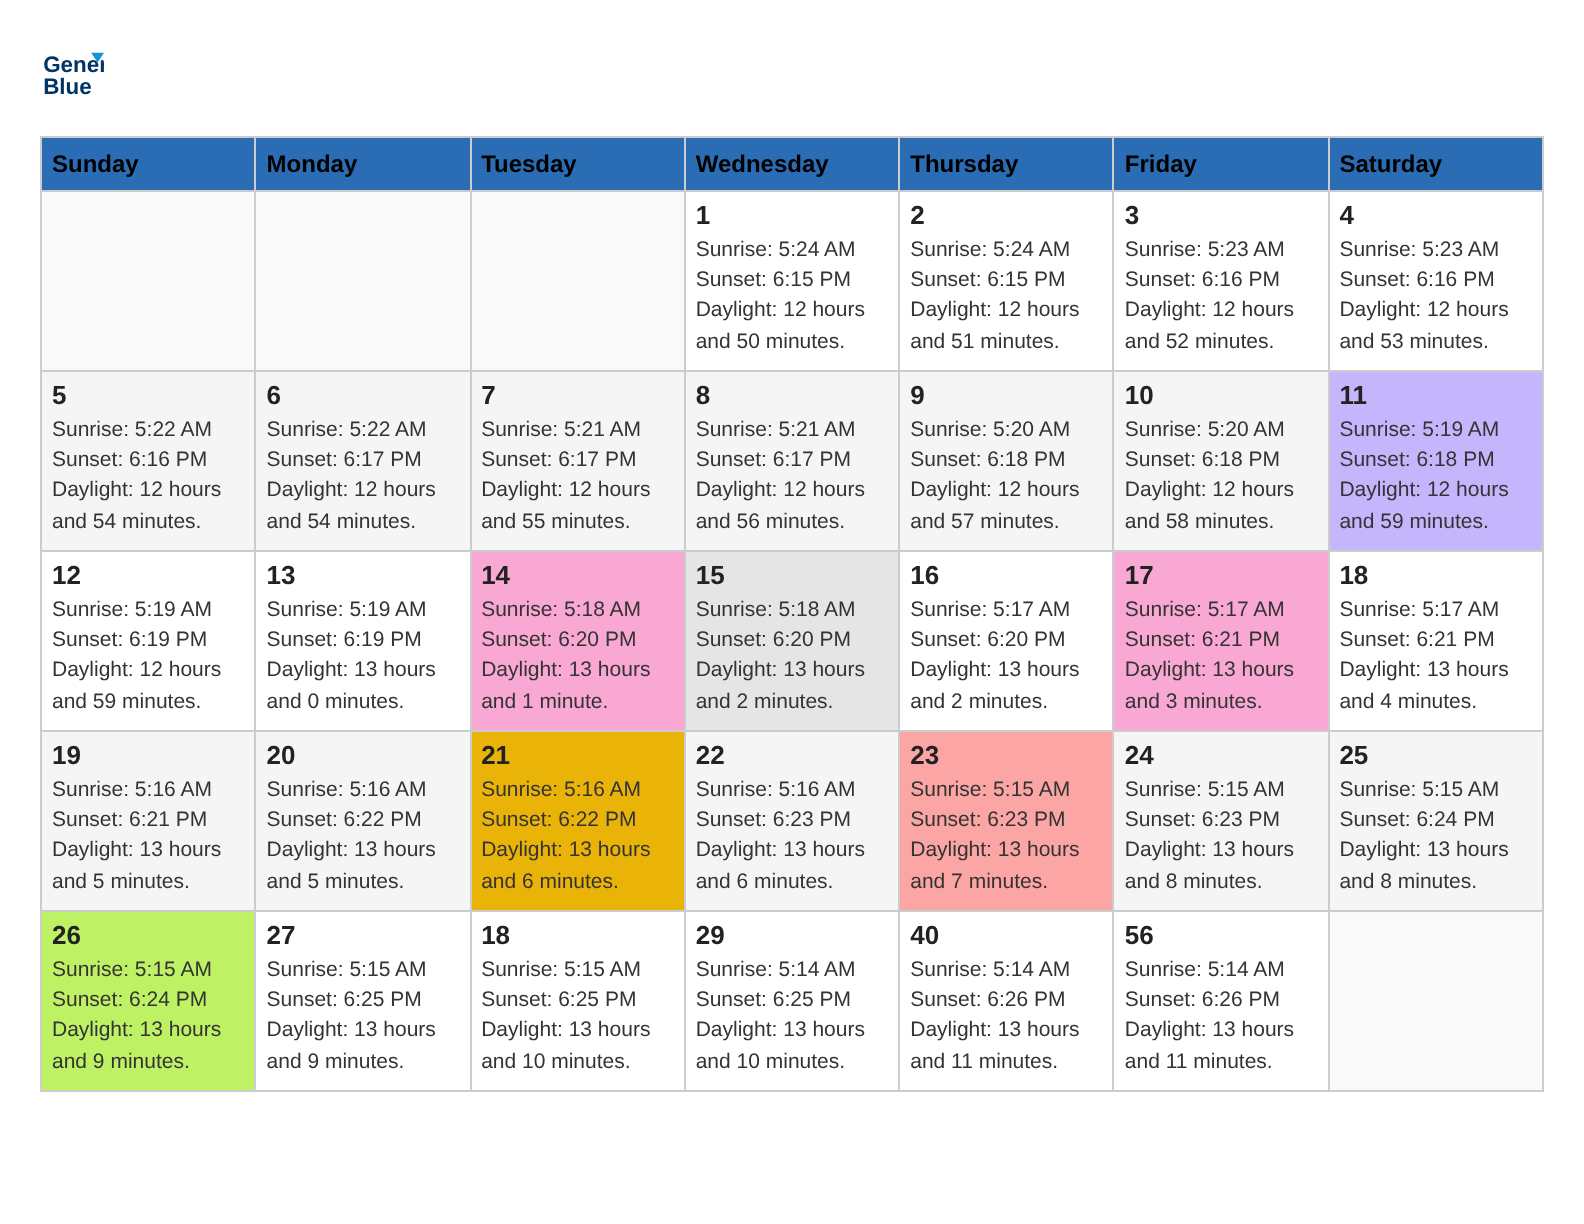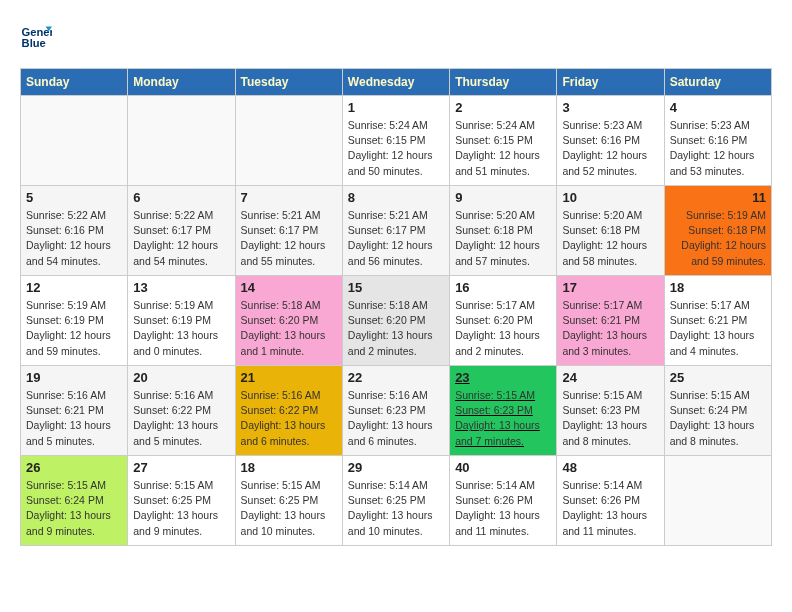--- a/index.html
+++ b/index.html
@@ -37,21 +37,21 @@
       font-size: 14px;
       color: #555;
     }
     table {
       width: 100%;
       border-collapse: collapse;
       font-size: 11px;
     }
     thead th {
       background-color: #2a6db5;
-      color: #fef9c3;
+      color: #000000;
       text-align: left;
       padding: 6px 5px;
       font-size: 12px;
       font-weight: bold;
       border: 1px solid #ccc;
     }
     td {
       border: 1px solid #ccc;
       vertical-align: top;
       padding: 4px 5px;
@@ -150,21 +150,21 @@
           <div class="day-info">Sunrise: 5:21 AM<br>Sunset: 6:17 PM<br>Daylight: 12 hours and 56 minutes.</div>
         </td>
         <td style="background: rgb(245, 245, 245);">
           <div class="day-num">9</div>
           <div class="day-info">Sunrise: 5:20 AM<br>Sunset: 6:18 PM<br>Daylight: 12 hours and 57 minutes.</div>
         </td>
         <td style="background: rgb(245, 245, 245);">
           <div class="day-num">10</div>
           <div class="day-info">Sunrise: 5:20 AM<br>Sunset: 6:18 PM<br>Daylight: 12 hours and 58 minutes.</div>
         </td>
-        <td style="background: #f97316; text-align: right;">
+        <td style="background: #c4b5fd;">
           <div class="day-num">11</div>
           <div class="day-info">Sunrise: 5:19 AM<br>Sunset: 6:18 PM<br>Daylight: 12 hours and 59 minutes.</div>
         </td>
       </tr>
       <tr>
         <td style="background: rgb(255, 255, 255);">
           <div class="day-num">12</div>
           <div class="day-info">Sunrise: 5:19 AM<br>Sunset: 6:19 PM<br>Daylight: 12 hours and 59 minutes.</div>
         </td>
         <td style="background: rgb(255, 255, 255);">
@@ -202,21 +202,21 @@
           <div class="day-info">Sunrise: 5:16 AM<br>Sunset: 6:22 PM<br>Daylight: 13 hours and 5 minutes.</div>
         </td>
         <td style="background: #eab308; margin-top: 32px;">
           <div class="day-num">21</div>
           <div class="day-info">Sunrise: 5:16 AM<br>Sunset: 6:22 PM<br>Daylight: 13 hours and 6 minutes.</div>
         </td>
         <td style="background: rgb(245, 245, 245);">
           <div class="day-num">22</div>
           <div class="day-info">Sunrise: 5:16 AM<br>Sunset: 6:23 PM<br>Daylight: 13 hours and 6 minutes.</div>
         </td>
-        <td style="background: #22c55e; text-decoration: underline;">
+        <td style="background: #fca5a5;">
           <div class="day-num">23</div>
           <div class="day-info">Sunrise: 5:15 AM<br>Sunset: 6:23 PM<br>Daylight: 13 hours and 7 minutes.</div>
         </td>
         <td style="background: rgb(245, 245, 245);">
           <div class="day-num">24</div>
           <div class="day-info">Sunrise: 5:15 AM<br>Sunset: 6:23 PM<br>Daylight: 13 hours and 8 minutes.</div>
         </td>
         <td style="background: rgb(245, 245, 245);">
           <div class="day-num">25</div>
           <div class="day-info">Sunrise: 5:15 AM<br>Sunset: 6:24 PM<br>Daylight: 13 hours and 8 minutes.</div>
@@ -237,19 +237,19 @@
         </td>
         <td style="background: rgb(255, 255, 255);">
           <div class="day-num">29</div>
           <div class="day-info">Sunrise: 5:14 AM<br>Sunset: 6:25 PM<br>Daylight: 13 hours and 10 minutes.</div>
         </td>
         <td style="background: rgb(255, 255, 255);">
           <div class="day-num">40</div>
           <div class="day-info">Sunrise: 5:14 AM<br>Sunset: 6:26 PM<br>Daylight: 13 hours and 11 minutes.</div>
         </td>
         <td style="background: rgb(255, 255, 255);">
-          <div class="day-num">48</div>
+          <div class="day-num">56</div>
           <div class="day-info">Sunrise: 5:14 AM<br>Sunset: 6:26 PM<br>Daylight: 13 hours and 11 minutes.</div>
         </td>
         <td class="empty" style="background: rgb(249, 249, 249);"></td>
       </tr>
     </tbody>
 </table>
 
 </body></html>

